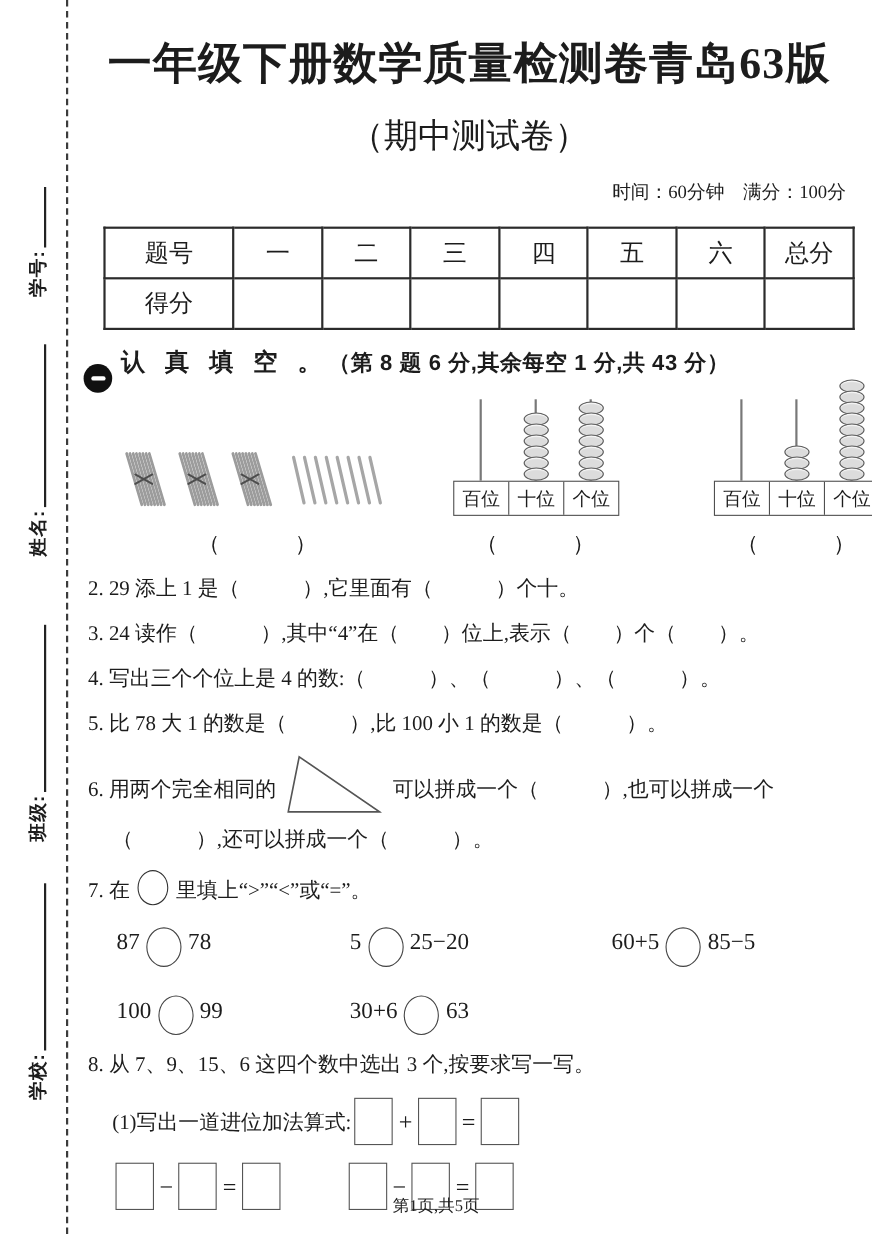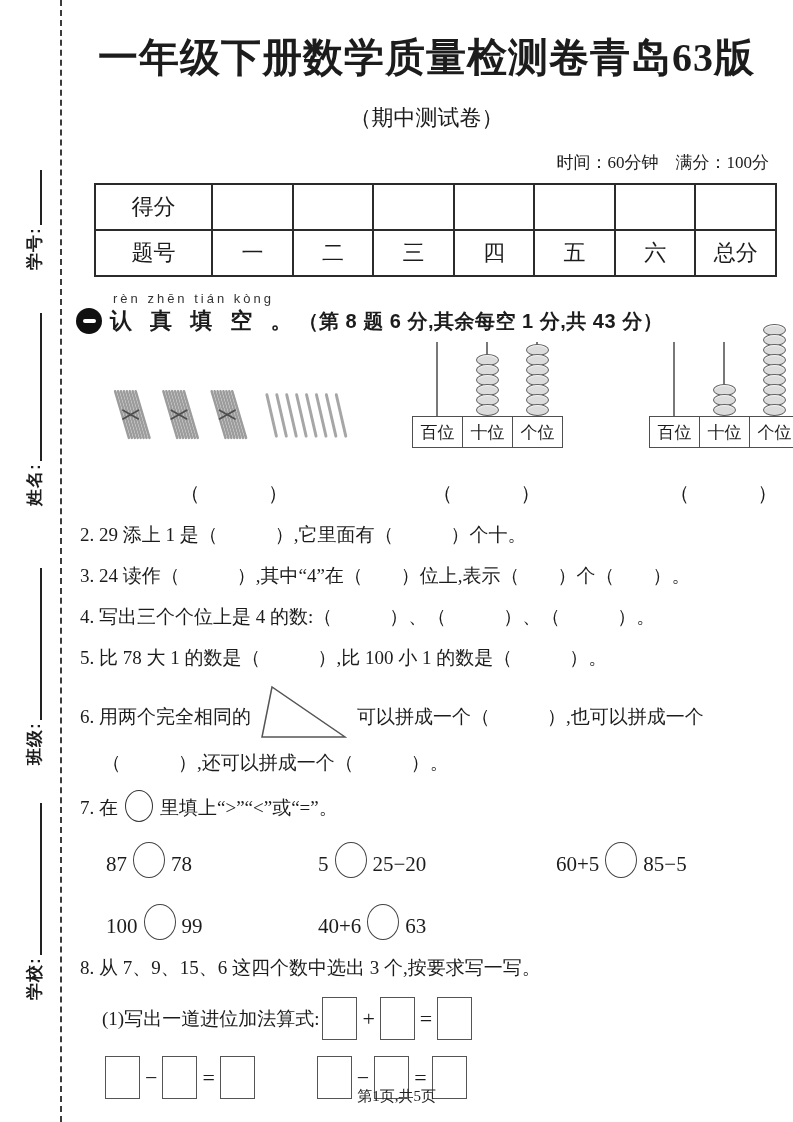--- a/index.html
+++ b/index.html
@@ -10,40 +10,40 @@
   
   .dash-line { position:absolute; left:60px; top:0; bottom:0; width:0; border-left:2.5px dashed #3c3c3c; }
   .m-group { position:absolute; left:16px; width:36px; }
   .m-inner { transform-origin:top left; transform:rotate(-90deg) translateX(-100%);
              display:flex; align-items:center; height:36px; white-space:nowrap; }
   .m-label { font-family:"Liberation Sans", sans-serif; font-size:17px; font-weight:600; letter-spacing:1px; }
   .m-blank { display:inline-block; border-bottom:2px solid #222; height:14px; margin-left:2px; }
   
   .main { position:absolute; left:76px; right:16px; top:0; }
   .title { text-align:center; font-size:40px; font-weight:600; letter-spacing:1px; margin-top:30px; }
-  .subtitle { text-align:center; font-size:22px; font-weight:500; margin-top:18px; }
-  .meta { text-align:right; font-size:17px; margin:18px 8px 9px 0; }
+  .subtitle { text-align:center; font-size:31px; font-weight:500; margin-top:18px; }
+  .meta { text-align:right; font-size:17px; margin:18px 8px 20px 0; }
   
   table.score { border-collapse:collapse; margin:4px 0 0 18px; font-family:"Liberation Sans", sans-serif; }
   table.score td { border:2px solid #2b2b2b; text-align:center; height:42px; font-size:22px; font-weight:500; }
   td.col-corner { width:114px; } td.col-num { width:77px; }
   
   .sec { display:flex; align-items:flex-start; margin:14px 0 0 0; }
   .bullet { flex:0 0 auto; width:26px; height:26px; border-radius:50%; background:#101010;
             display:flex; align-items:center; justify-content:center; margin-top:17px; margin-right:8px; }
   .bullet-bar { width:13px; height:4px; background:#fff; border-radius:2px; }
   .pinyin { font-family:"Liberation Sans", sans-serif; font-size:13px; color:#333; letter-spacing:3px; margin-left:3px; }
   .sec-line { font-family:"Liberation Sans", sans-serif; font-weight:700; }
   .sec-title { font-size:22px; letter-spacing:6px;margin-top:17px; }
   .sec-note { font-size:20px; letter-spacing:0.5px; }
   
   .q { font-size:19px; line-height:27px; margin:14px 0 0 4px; }
   
   .fig-row { display:flex; align-items:flex-end; margin:6px 0 0 34px; }
-  .fig-block { display:flex; flex-direction:column; align-items:center;gap:20px; }
+  .fig-block { display:flex; flex-direction:column; align-items:center; }
   .fig-paren { font-size:20px; margin-top:12px; letter-spacing:2px; }
   .sticks-wrap { width:250px; display:flex; justify-content:center; }
   .abacus { display:flex; flex-direction:column; }
   .rods { display:flex; }
   .rod-cell { width:50px; height:74px; position:relative; display:flex; flex-direction:column;
               align-items:center; justify-content:flex-end; }
   .rod { position:absolute; top:0; bottom:0; left:24px; width:2px; background:#787878; }
   .beads { position:relative; display:flex; flex-direction:column; align-items:center; }
   .bead { width:21px; height:10px; background:#dcdcdc; border:1.5px solid #5e5e5e;
           border-radius:50%; margin-top:-2px; box-shadow:inset 0 1px 1px #fafafa; }
@@ -53,21 +53,21 @@
   .ab1 { margin-left:52px; } .ab2 { margin-left:86px; }
   
   .tri { vertical-align:-16px; margin:0 10px; }
   .tri polygon { fill:#fff; stroke:#555; stroke-width:1.5; }
   .q6-line2 { margin-left:22px; margin-top:10px; }
   
   .hcircle { display:inline-block; width:26px; height:30px; border:1.4px solid #333;
              border-radius:50%; vertical-align:-8px; margin:0 7px; }
   .q7-grid { display:grid; grid-template-columns:212px 238px auto; row-gap:26px;
              margin:20px 0 0 26px; font-size:21px; }
-  .q7-item { display:flex; align-items:flex-end; }
+  .q7-item { display:flex; align-items:flex-start; }
   .cmp-circle { display:inline-block; width:30px; height:34px; border:1.4px solid #444;
                 border-radius:50%; margin:0 6px; flex:0 0 auto; }
   
   .q8-sub { display:flex; align-items:center; margin:16px 0 0 26px; font-size:19px; }
   .eq-group { display:flex; align-items:center; }
   .eq-group + .eq-group { margin-left:56px; }
   .sq { display:inline-block; width:33px; height:41px; border:1.5px solid #555; margin:0 3px; background:#fff; }
   .op { font-size:22px; margin:0 2px; }
   .footer { position:absolute; bottom:16px; left:0; width:100%; text-align:center; font-size:15px; color:#222; }
 </style>
@@ -102,49 +102,48 @@
     </div>
   </div>
 
 <div class="main">
   <div class="title">一年级下册数学质量检测卷青岛63版</div>
   <div class="subtitle">（期中测试卷）</div>
   <div class="meta">时间：60分钟　满分：100分</div>
 
   <table class="score">
     <tbody id="score-table-body">
-        <tr>
-          <td class="col-corner">得分</td>
-          <td class="col-num"></td>
-          <td class="col-num"></td>
-          <td class="col-num"></td>
-          <td class="col-num"></td>
-          <td class="col-num"></td>
-          <td class="col-num"></td>
-          <td class="col-num"></td>
-        </tr>
         <tr>
           <td class="col-corner">题号</td>
           <td class="col-num">一</td>
           <td class="col-num">二</td>
           <td class="col-num">三</td>
           <td class="col-num">四</td>
           <td class="col-num">五</td>
           <td class="col-num">六</td>
           <td class="col-num">总分</td>
         </tr>
+        <tr>
+          <td class="col-corner">得分</td>
+          <td class="col-num"></td>
+          <td class="col-num"></td>
+          <td class="col-num"></td>
+          <td class="col-num"></td>
+          <td class="col-num"></td>
+          <td class="col-num"></td>
+          <td class="col-num"></td>
+        </tr>
       </tbody>
   </table>
 
   <div class="sec">
     <span class="bullet">
         <span class="bullet-bar"></span>
       </span>
     <div>
-      <div class="pinyin">rèn zhēn tián kòng</div>
       <div class="sec-line">
         <span class="sec-title">认 真 填 空 。</span><span class="sec-note">（第 8 题 6 分,其余每空 1 分,共 43 分）</span>
       </div>
     </div>
   </div>
 
 
   <div class="fig-row">
     <div class="fig-block">
       <div class="sticks-wrap">
@@ -299,21 +298,21 @@
           <span>60+5</span>
           <span class="cmp-circle"></span>
           <span>85−5</span>
         </div>
         <div class="q7-item">
           <span>100</span>
           <span class="cmp-circle"></span>
           <span>99</span>
         </div>
         <div class="q7-item">
-          <span>40+6</span>
+          <span>30+6</span>
           <span class="cmp-circle"></span>
           <span>63</span>
         </div>
       </div>
   </div>
 
   <div class="q">8. 从 7、9、15、6 这四个数中选出 3 个,按要求写一写。</div>
   <div class="q8-sub">
     <span>(1)写出一道进位加法算式:</span>
     <span id="q8-sub1-eqs" style="display:flex;align-items:center;">

